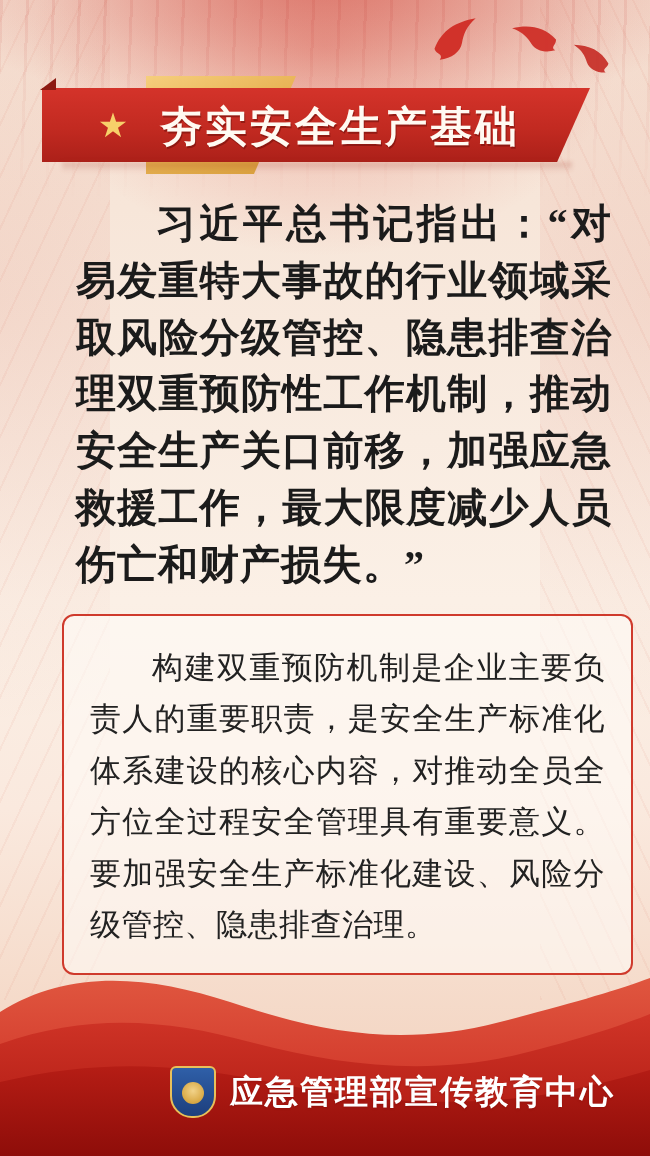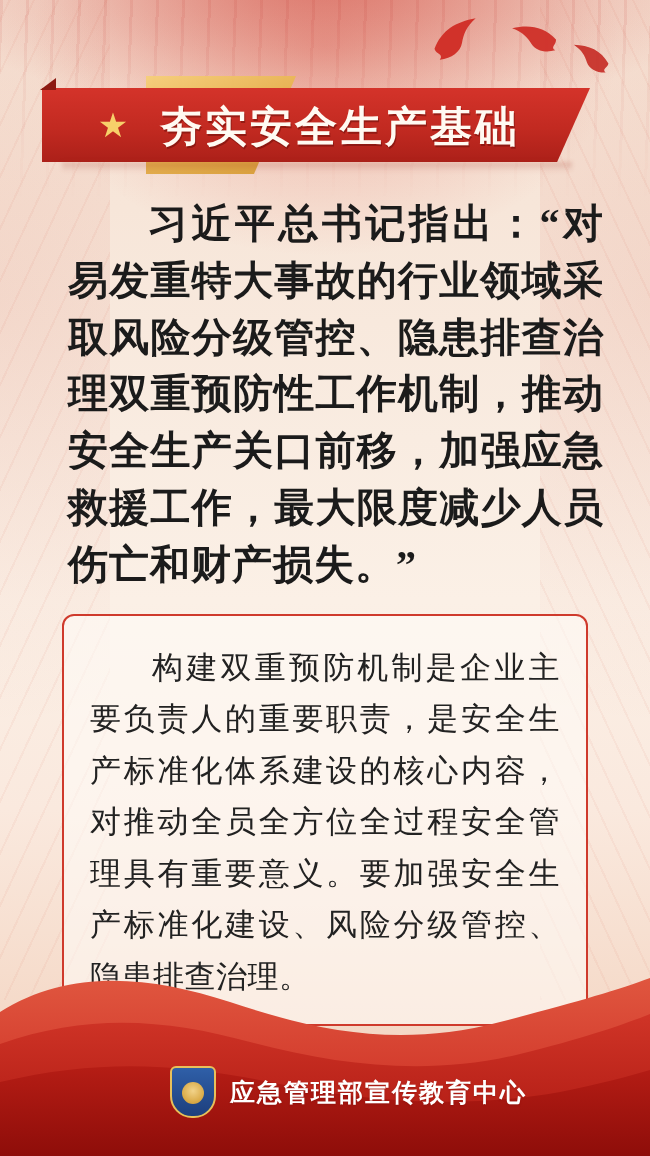--- a/index.html
+++ b/index.html
@@ -126,40 +126,40 @@
     position: absolute;
     left: 20px; top: 74px;
     width: 510px; height: 10px;
     background: linear-gradient(180deg, rgba(150,35,20,0.22), rgba(150,35,20,0));
     filter: blur(2px);
   }
 
   
   .quote {
     position: absolute;
-    left: 68px;
+    left: 76px;
     top: 196px;
     width: 536px;
     font-family: "Liberation Serif", serif;
     font-weight: bold;
     font-size: 40px;
     line-height: 1.42;
     letter-spacing: 1px;
     color: #1b1b1b;
     text-indent: 80px;
     text-align: justify;
     text-justify: inter-ideograph;
   }
 
   
   .bodybox {
     position: absolute;
     left: 62px;
     top: 614px;
-    width: 526px;
+    width: 571px;
     min-height: 308px;
     border: 2px solid #cf3a2c;
     border-radius: 12px;
     background: rgba(255,253,250,0.55);
     box-sizing: border-box;
     padding: 26px 26px 22px 26px;
   }
   .bodytext {
     font-family: "Liberation Sans", sans-serif;
     font-size: 31px;
@@ -202,21 +202,21 @@
     left: 50%; top: 52%;
     width: 22px; height: 22px;
     transform: translate(-50%,-50%);
     border-radius: 50%;
     background: radial-gradient(circle at 50% 40%, #f2d38a 0%, #dcae4d 60%, #c8942f 100%);
   }
   .footer-texts { display: flex; flex-direction: column; gap: 2px; }
   .footer-cn {
     font-family: "Liberation Serif", serif;
     font-weight: bold;
-    font-size: 25px;
+    font-size: 33px;
     letter-spacing: 2px;
     color: #ffffff;
     text-shadow: 0 1px 2px rgba(120,10,5,0.4);
   }
   .footer-en {
     font-size: 10.5px;
     letter-spacing: 0.2px;
     color: #ffe7d9;
   }
 </style>

